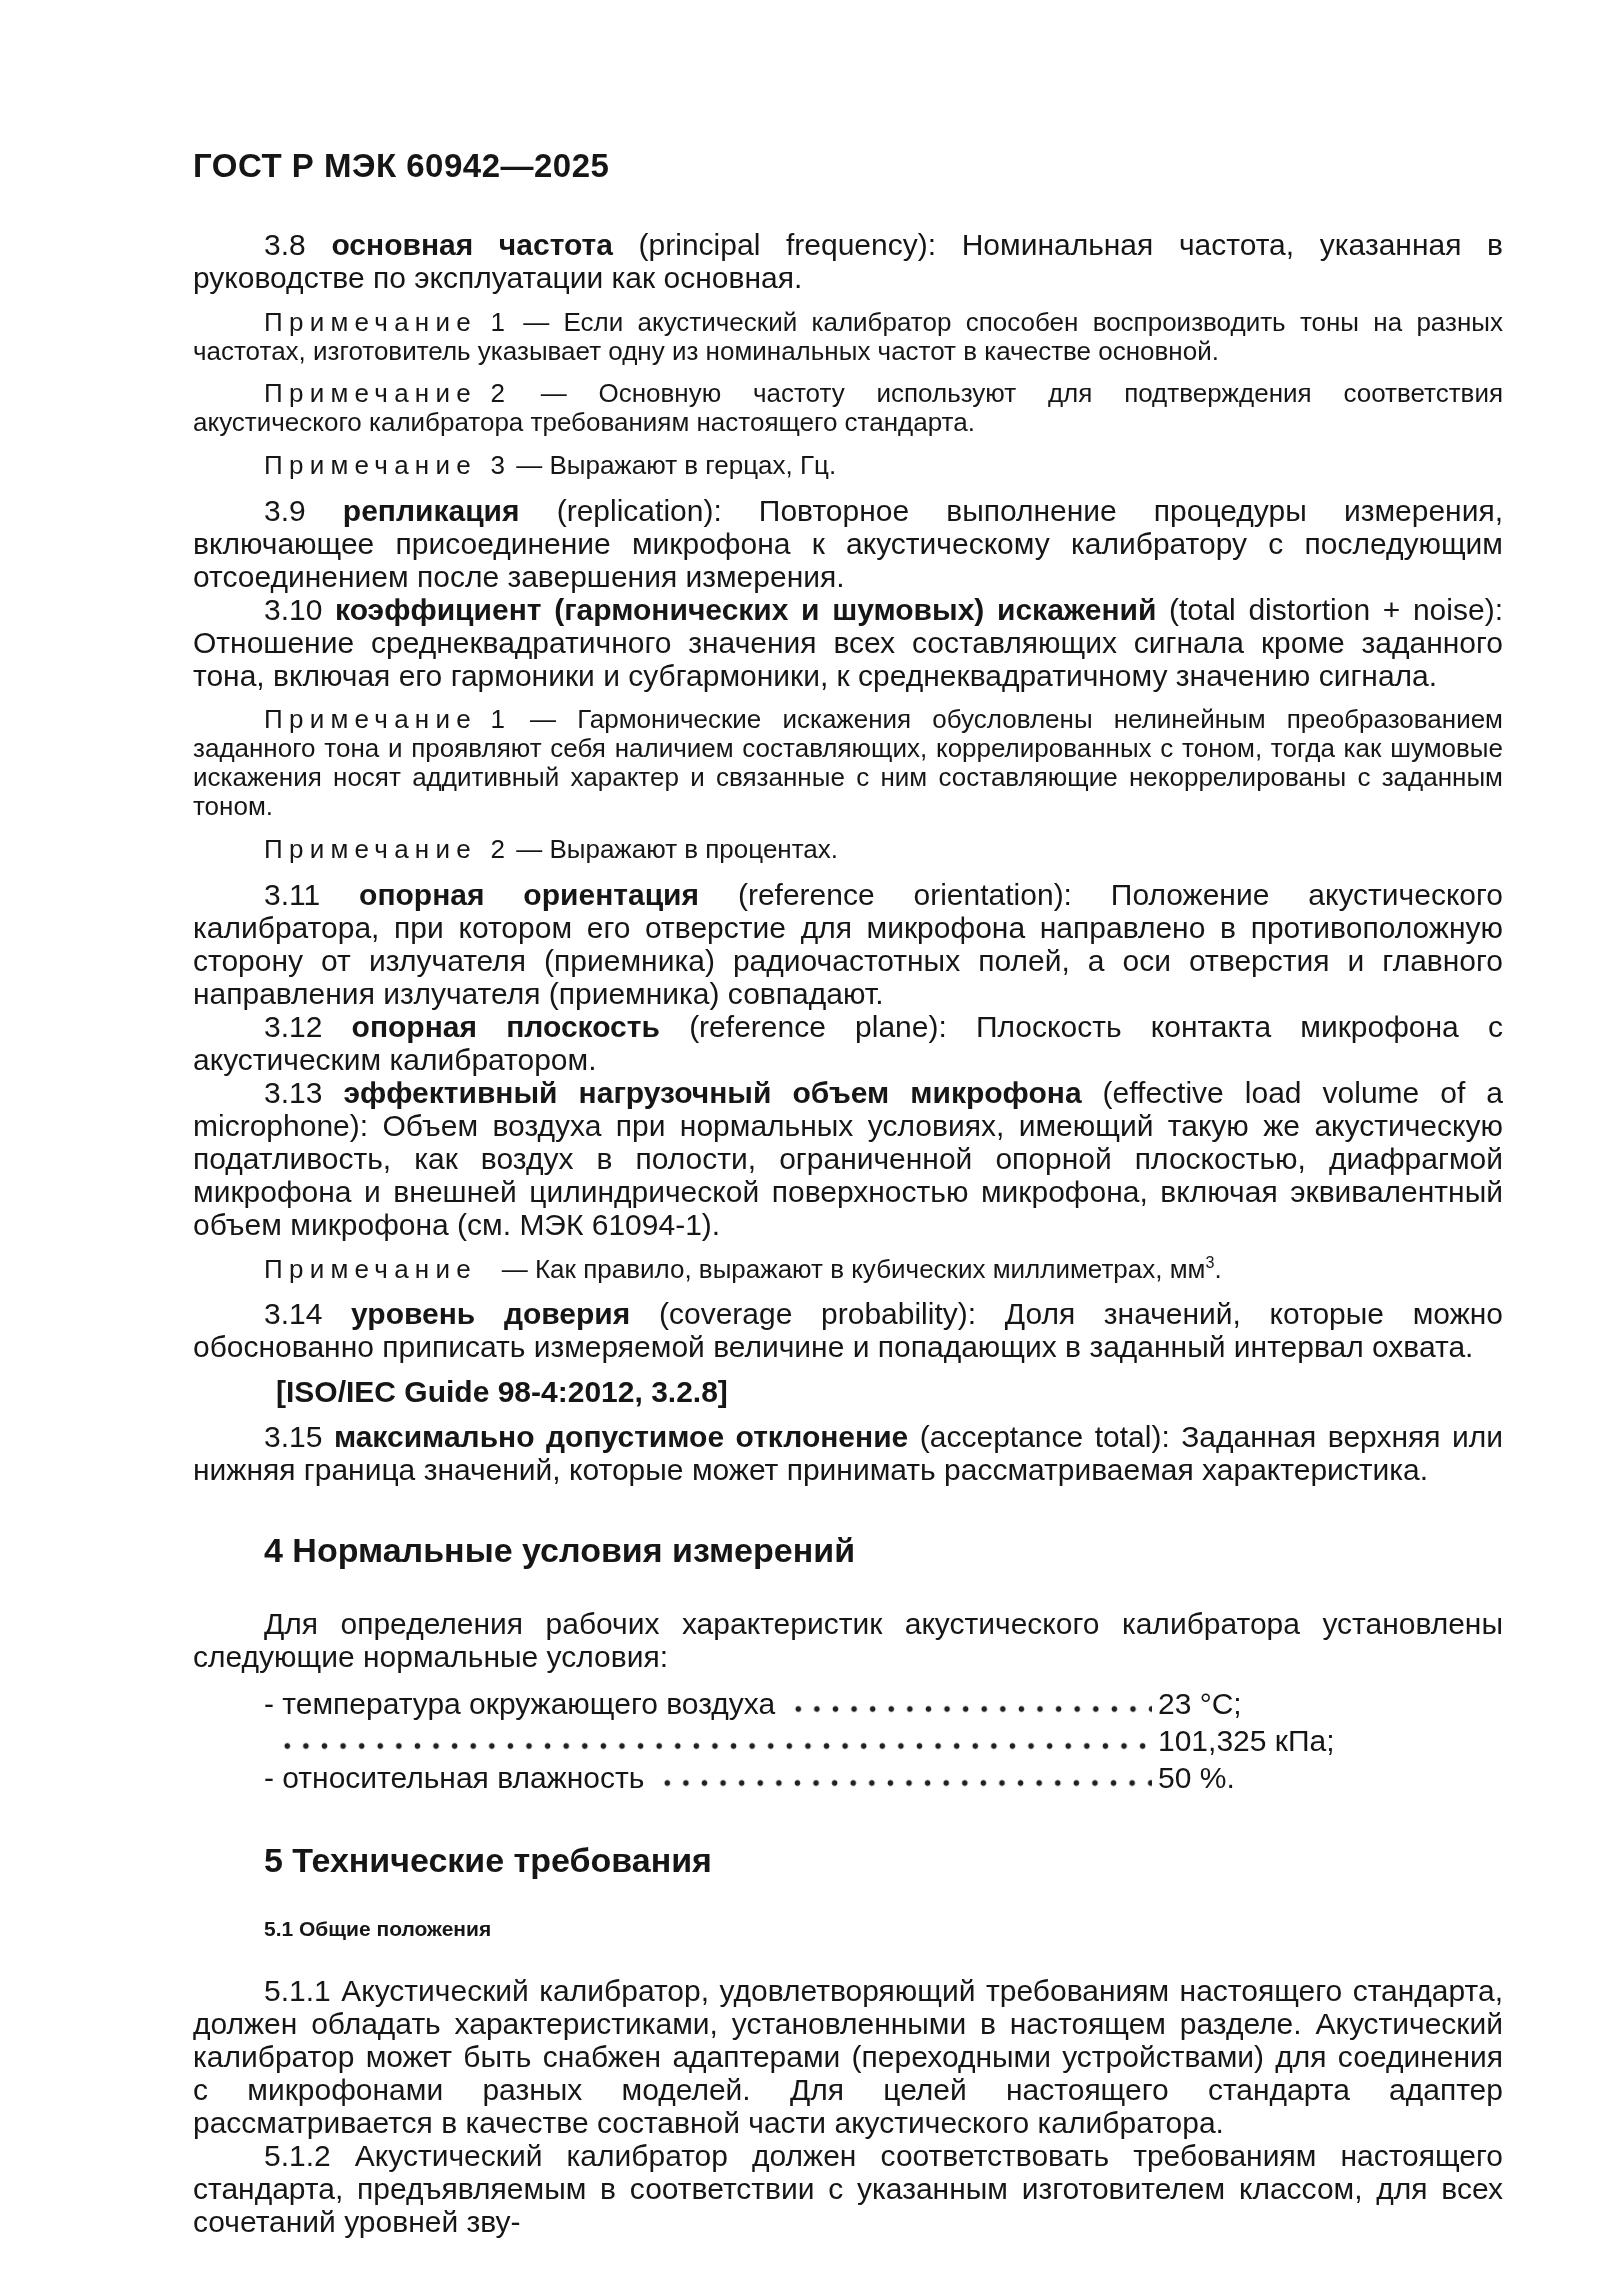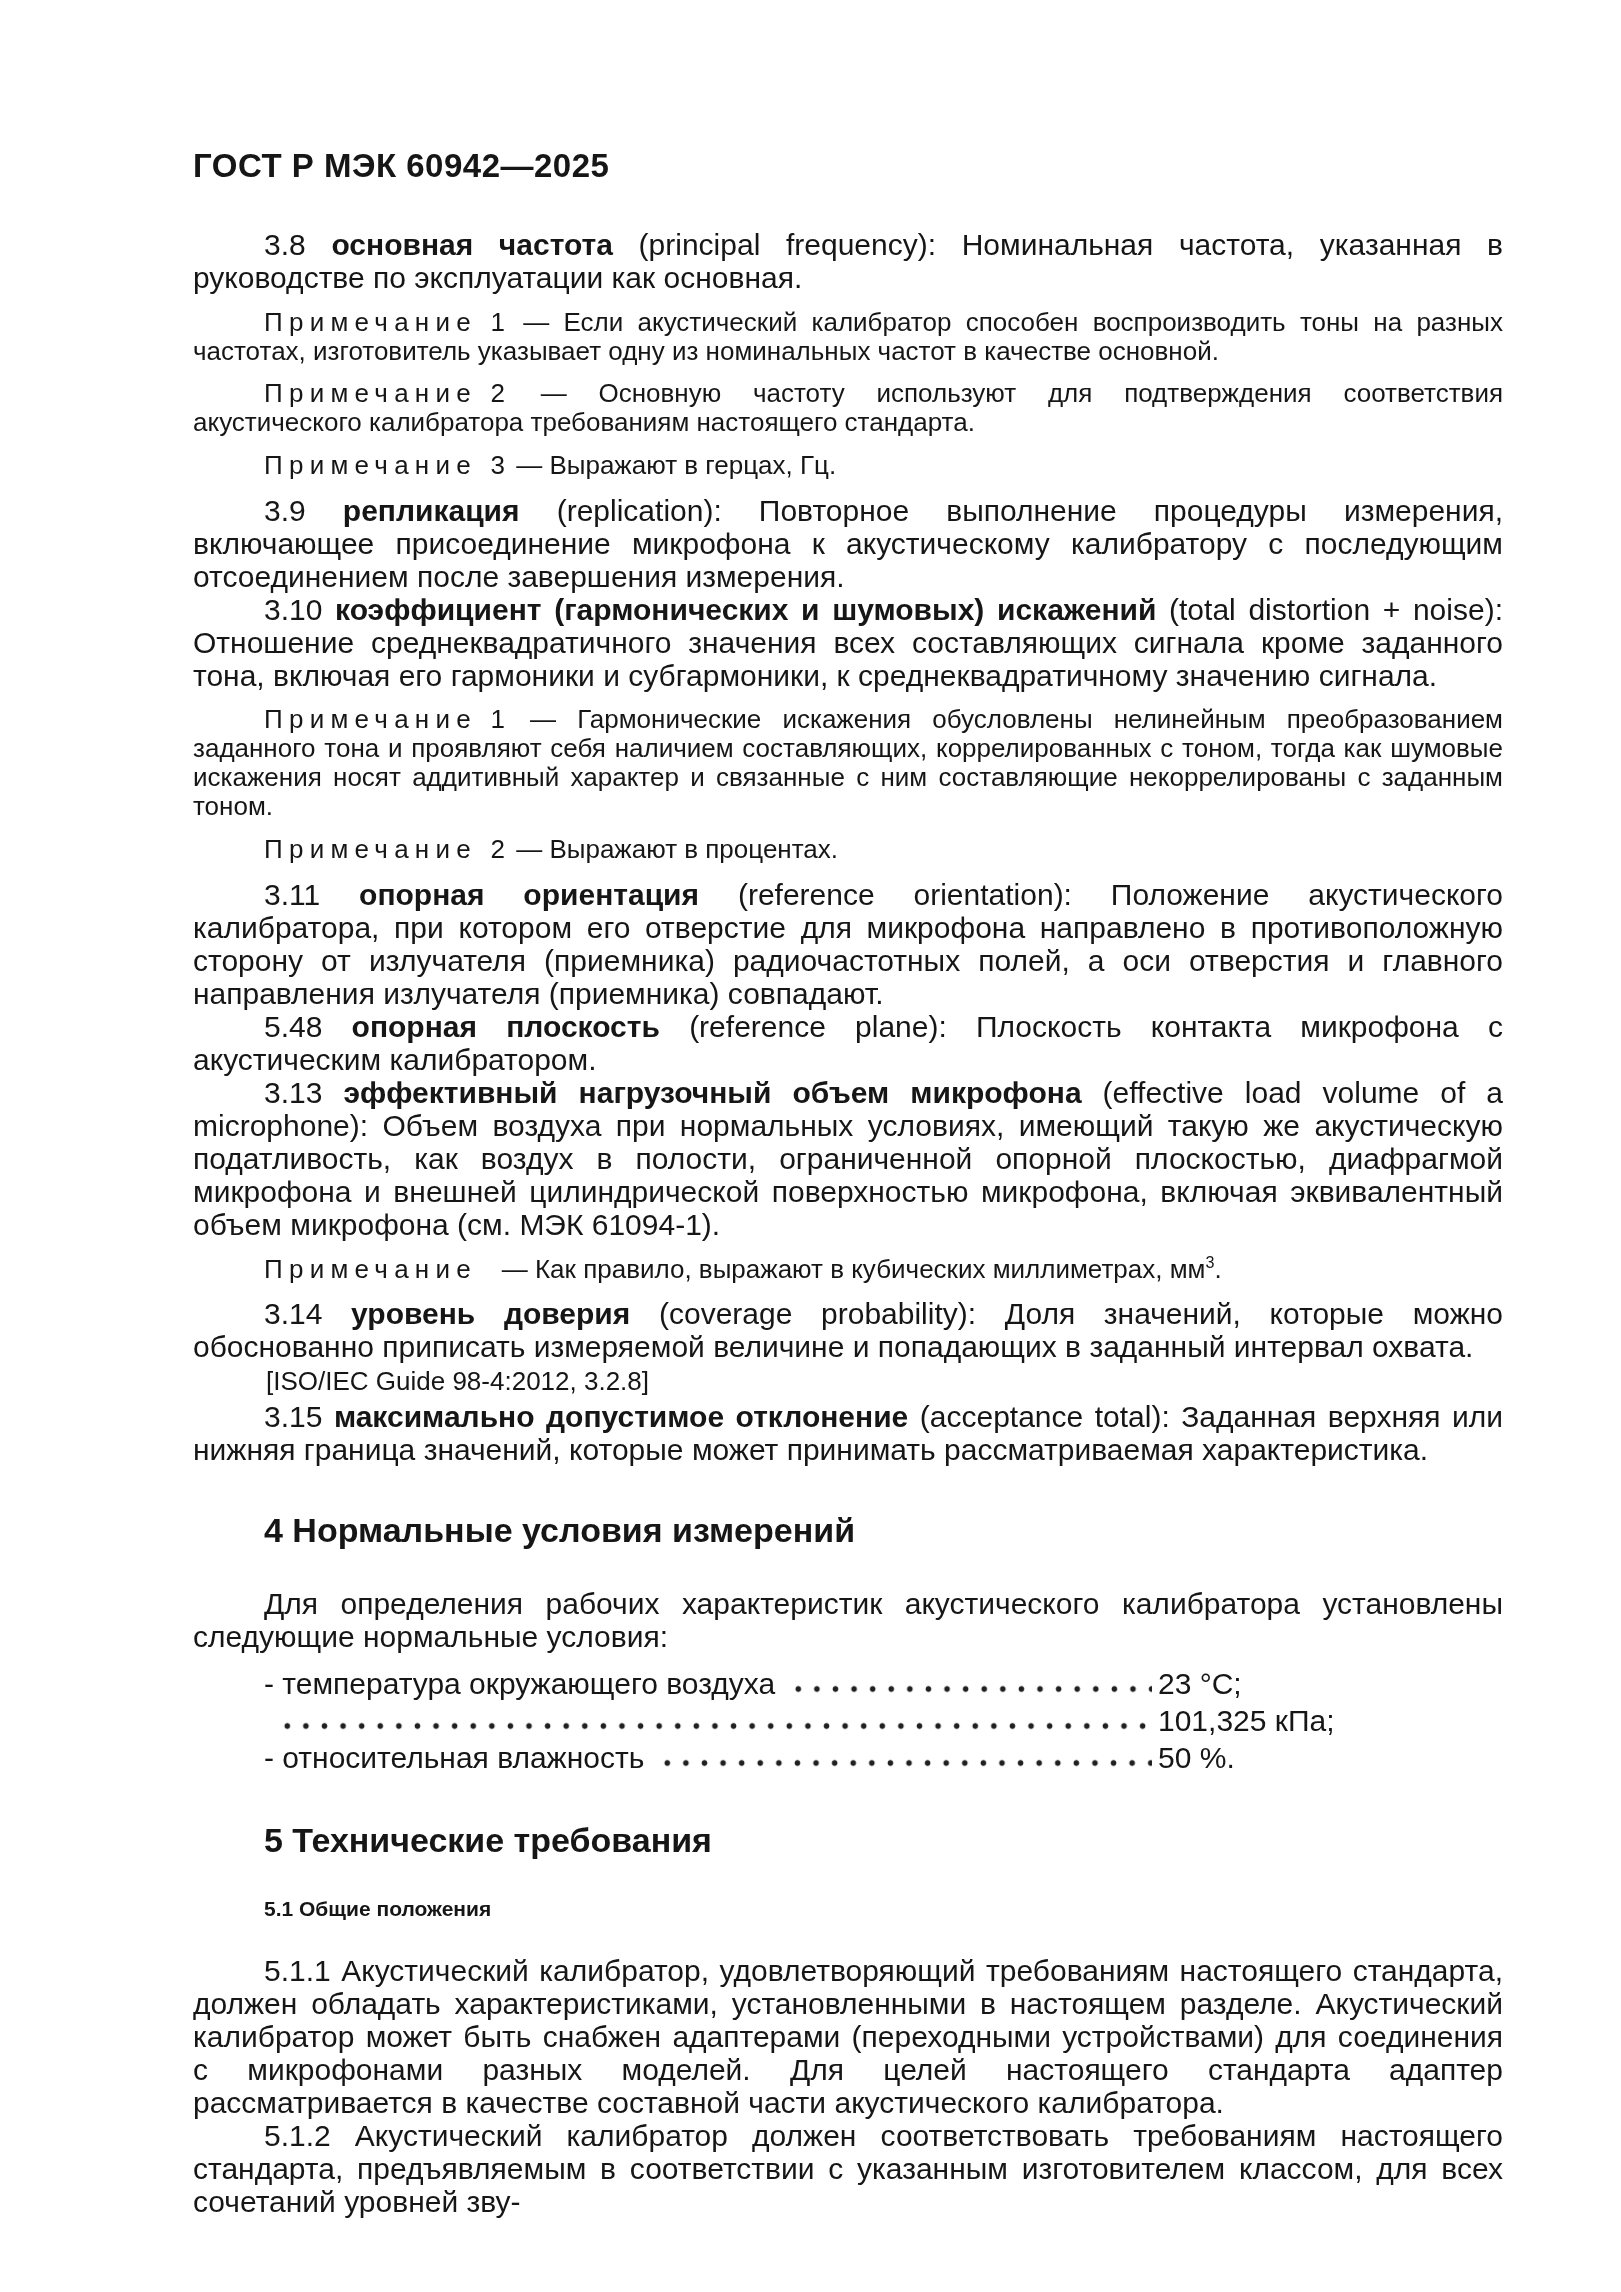--- a/index.html
+++ b/index.html
@@ -26,24 +26,25 @@
     margin: 0 0 43px 0;
   }
   p.body {
     font-size: 30px;
     line-height: 33px;
     text-align: justify;
     text-indent: 71px;
     margin: 0;
   }
   p.ref {
-    font-size: 26px;
+    font-size: 30px;
     line-height: 33px;
-    margin: 2px;
+    margin: 12px;
     padding-left: 71px;
+    font-weight: bold;
   }
   p.note {
     font-size: 26px;
     line-height: 29px;
     text-align: justify;
     text-indent: 71px;
     margin: 13.7px 0;
   }
   .nlabel { letter-spacing: 0.24em; }
   .nnum { margin-left: 13.7px; margin-right: 3.9px; }
@@ -102,21 +103,21 @@
     <p class="body"><span>3.9</span> <span class="b">репликация</span> <span>(replication): Повторное выполнение процедуры измерения, включающее присоединение микрофона к акустическому калибратору с последующим отсоединением после завершения измерения.</span></p>
 
     <p class="body"><span>3.10</span> <span class="b">коэффициент (гармонических и шумовых) искажений</span> <span>(total distortion + noise): Отношение среднеквадратичного значения всех составляющих сигнала кроме заданного тона, включая его гармоники и субгармоники, к среднеквадратичному значению сигнала.</span></p>
 
     <p class="note"><span class="nlabel">Примечание</span><span class="nnum">1</span> <span>— Гармонические искажения обусловлены нелинейным преобразованием заданного тона и проявляют себя наличием составляющих, коррелированных с тоном, тогда как шумовые искажения носят аддитивный характер и связанные с ним составляющие некоррелированы с заданным тоном.</span></p>
 
     <p class="note"><span class="nlabel">Примечание</span><span class="nnum">2</span> <span>— Выражают в процентах.</span></p>
 
     <p class="body"><span>3.11</span> <span class="b">опорная ориентация</span> <span>(reference orientation): Положение акустического калибратора, при котором его отверстие для микрофона направлено в противоположную сторону от излучателя (приемника) радиочастотных полей, а оси отверстия и главного направления излучателя (приемника) совпадают.</span></p>
 
-    <p class="body"><span>5.48</span> <span class="b">опорная плоскость</span> <span>(reference plane): Плоскость контакта микрофона с акустическим калибратором.</span></p>
+    <p class="body"><span>3.12</span> <span class="b">опорная плоскость</span> <span>(reference plane): Плоскость контакта микрофона с акустическим калибратором.</span></p>
 
     <p class="body"><span>3.13</span> <span class="b">эффективный нагрузочный объем микрофона</span> <span>(effective load volume of a microphone): Объем воздуха при нормальных условиях, имеющий такую же акустическую податливость, как воздух в полости, ограниченной опорной плоскостью, диафрагмой микрофона и внешней цилиндрической поверхностью микрофона, включая эквивалентный объем микрофона (см. МЭК 61094-1).</span></p>
 
     <p class="note"><span class="nlabel">Примечание</span><span class="nnum"></span> <span>— Как правило, выражают в кубических миллиметрах, мм</span><sup>3</sup><span>.</span></p>
 
     <p class="body mb0"><span>3.14</span> <span class="b">уровень доверия</span> <span>(coverage probability): Доля значений, которые можно обоснованно приписать измеряемой величине и попадающих в заданный интервал охвата.</span></p>
     <p class="ref">[ISO/IEC Guide 98-4:2012, 3.2.8]</p>
 
     <p class="body mb0"><span>3.15</span> <span class="b">максимально допустимое отклонение</span> <span>(acceptance total): Заданная верхняя или нижняя граница значений, которые может принимать рассматриваемая характеристика.</span></p>
 

